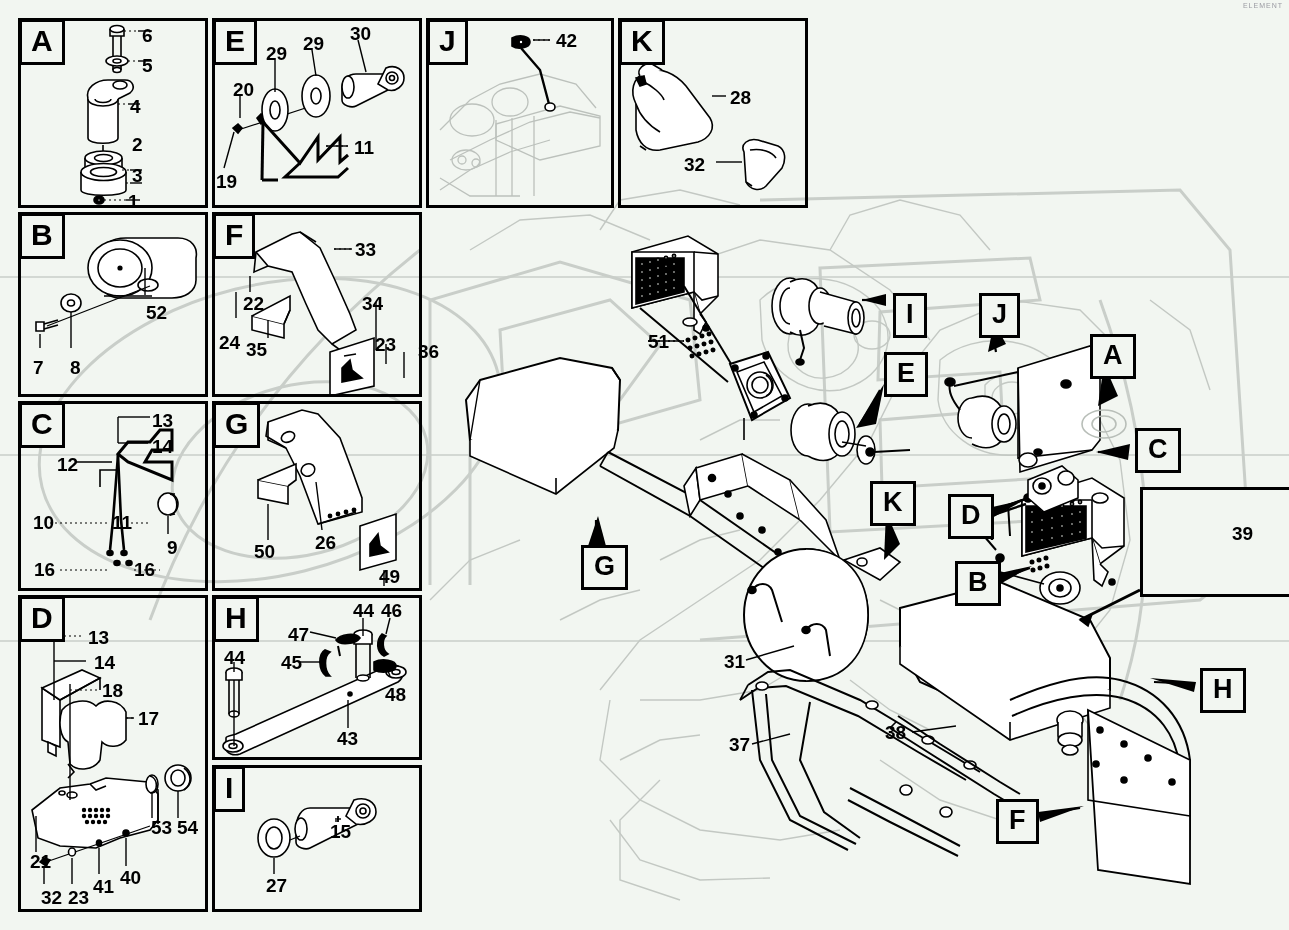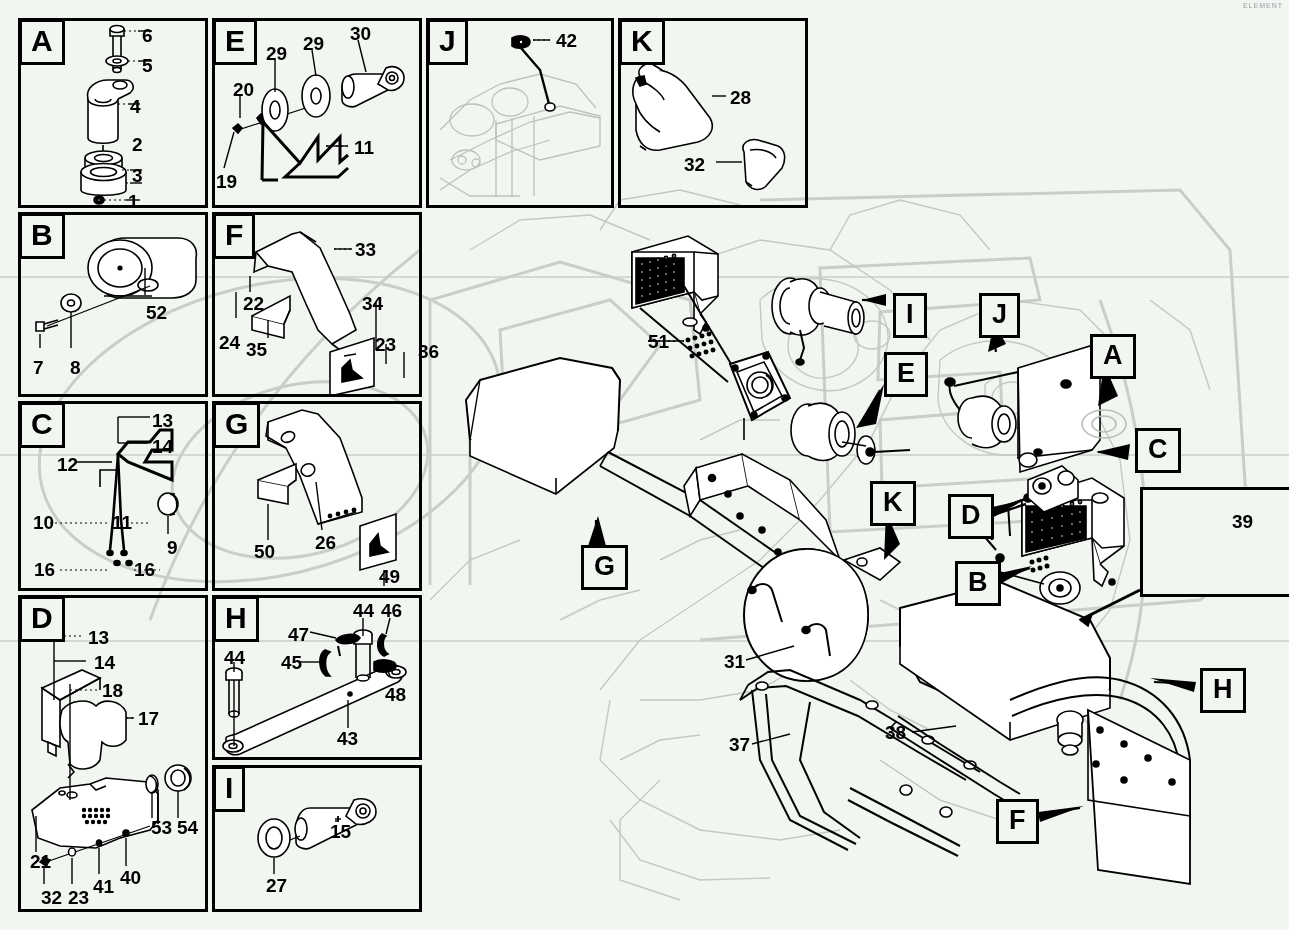--- a/index.html
+++ b/index.html
@@ -854,21 +854,21 @@
 
   <div class="pnum" style="left:330px;top:822px;">15</div>
   <div class="pnum" style="left:266px;top:876px;">27</div>
 
   <div class="pnum" style="left:556px;top:31px;">42</div>
 
   <div class="pnum" style="left:730px;top:88px;">28</div>
   <div class="pnum" style="left:684px;top:155px;">32</div>
 
   <div class="pnum" style="left:628px;top:332px;margin-left:20px;">51</div>
-  <div class="pnum" style="left:1232px;top:512px;">39</div>
+  <div class="pnum" style="left:1232px;top:524px;">39</div>
   <div class="pnum" style="left:724px;top:652px;">31</div>
   <div class="pnum" style="left:729px;top:735px;">37</div>
   <div class="pnum" style="left:885px;top:723px;">38</div>
 
   <div class="callout" style="left:893px;top:293px;">I</div>
   <div class="callout" style="left:979px;top:293px;">J</div>
   <div class="callout" style="left:1090px;top:334px;">A</div>
   <div class="callout" style="left:884px;top:352px;">E</div>
   <div class="callout" style="left:1135px;top:428px;">C</div>
   <div class="callout" style="left:870px;top:481px;">K</div>

